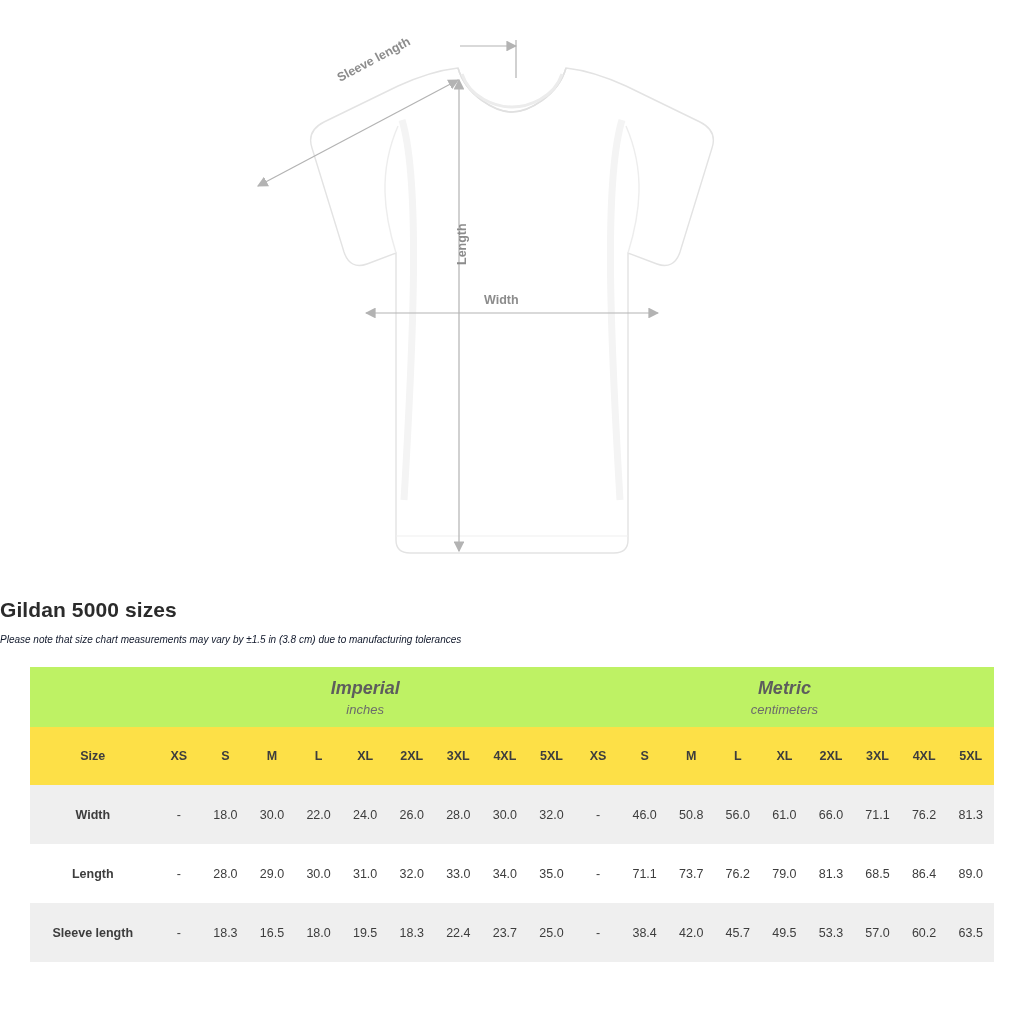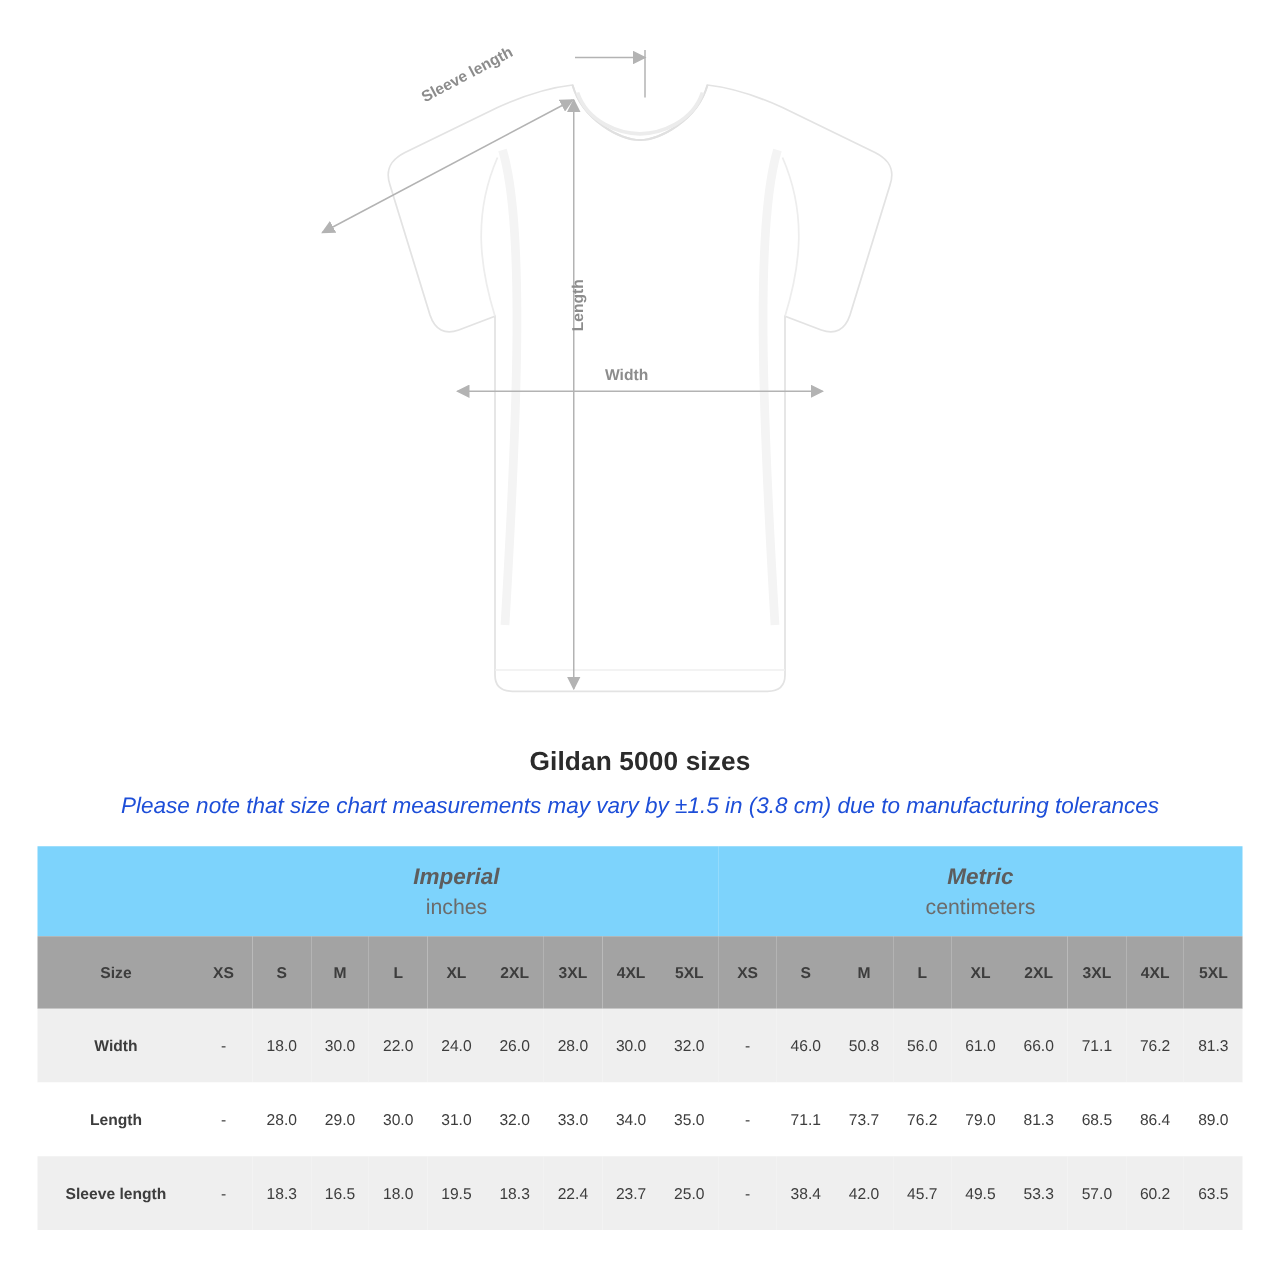--- a/index.html
+++ b/index.html
@@ -20,72 +20,72 @@
   
   .illustration {
     position: relative;
     width: 1024px;
     height: 590px;
   }
   .illustration svg { display: block; }
 
   
   .title-block {
-    text-align: center;
     margin-top: 8px;
   }
   .chart-title {
     font-size: 21px;
     font-weight: bold;
     color: #2b2b2b;
     letter-spacing: 0.1px;
   }
   .chart-note {
-    font-size: 18px;
+    font-size: 10px;
     font-style: italic;
-    color: #1d4ed8;
+    color: #0f172a;
     margin-top: 12px;
   }
 
   
   .table-wrap {
     margin: 22px 30px 0 30px;
   }
   table.size-table {
     width: 964px;
     border-collapse: collapse;
     table-layout: fixed;
   }
   table.size-table td, table.size-table th {
     border: none;
     text-align: center;
     font-size: 12.5px;
     color: #3d3d3d;
   }
 
   .unit-row td {
-    background: #7dd3fc;
-    height: 72px;
+    background: #bef264;
+    height: 60px;
     vertical-align: middle;
   }
   .unit-title {
     font-size: 18px;
     font-style: italic;
     font-weight: bold;
     color: #5d5d5d;
     line-height: 1.25;
   }
   .unit-sub {
-    font-size: 17px;
+    font-size: 13px;
+    font-style: italic;
     color: #6b6b6b;
     margin-top: 3px;
   }
 
   .head-row td {
-    background: #a3a3a3;
+    background: #fde047;
     height: 58px;
     font-weight: bold;
     font-size: 12.5px;
     color: #3a3a3a;
   }
 
   tr.band td {
     height: 59px;
   }
   tr.band-grey td { background: #efefef; }

